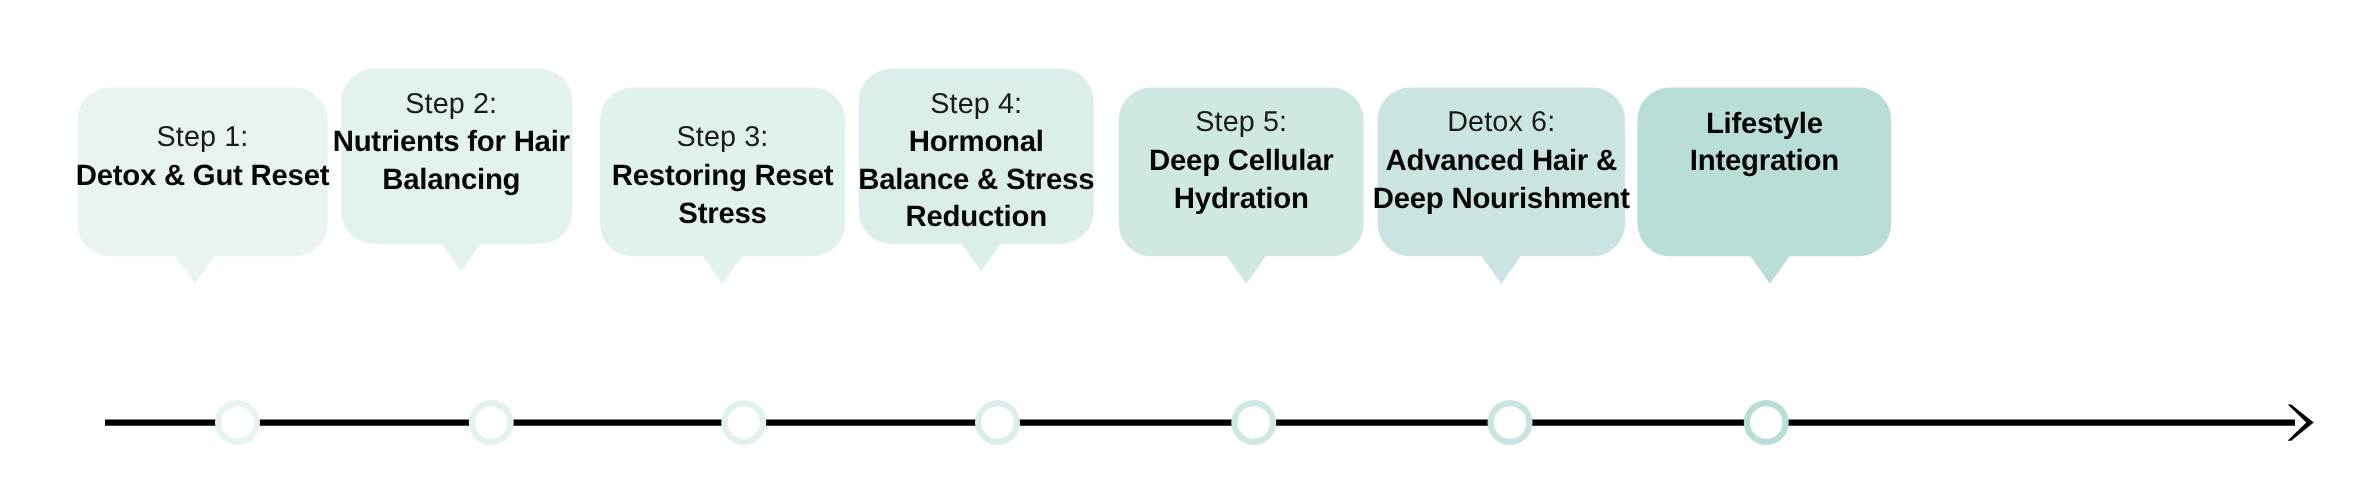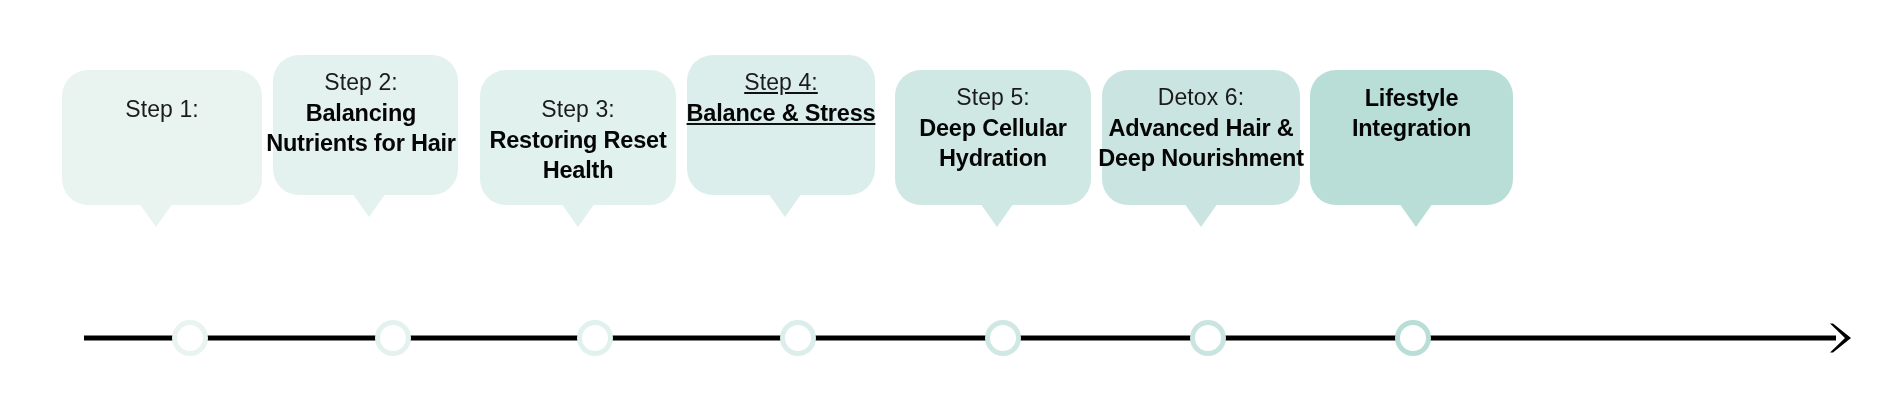--- a/index.html
+++ b/index.html
@@ -93,43 +93,46 @@
 <body>
 
 <div id="stage">
 
   <div id="cards-layer">
       <div class="card" style="left: 62px; top: 70px; width: 200px; height: 135px; background: rgb(233, 244, 241);">
         <div class="card-tail" style="border-top-color: rgb(233, 244, 241); left: calc(47% - 17px);"></div>
       </div>
       <div class="card-text" style="position: absolute; left: 162px; top: 95px;">
         <div class="step-label">Step 1:</div>
+        <div class="step-title">Detox &amp; Gut Reset</div>
       </div>
       <div class="card" style="left: 273px; top: 55px; width: 185px; height: 140px; background: rgb(228, 242, 239);">
         <div class="card-tail" style="border-top-color: rgb(228, 242, 239); left: calc(52% - 17px);"></div>
       </div>
       <div class="card-text" style="position: absolute; left: 361px; top: 68px;">
         <div class="step-label">Step 2:</div>
+        <div class="step-title">Nutrients for Hair</div>
         <div class="step-title">Balancing</div>
-        <div class="step-title">Nutrients for Hair</div>
       </div>
       <div class="card" style="left: 480px; top: 70px; width: 196px; height: 135px; background: rgb(225, 241, 238);">
         <div class="card-tail" style="border-top-color: rgb(225, 241, 238); left: calc(50% - 17px);"></div>
       </div>
       <div class="card-text" style="position: absolute; left: 578px; top: 95px;">
         <div class="step-label">Step 3:</div>
         <div class="step-title">Restoring Reset</div>
-        <div class="step-title">Health</div>
+        <div class="step-title">Stress</div>
       </div>
       <div class="card" style="left: 687px; top: 55px; width: 188px; height: 140px; background: rgb(219, 238, 235);">
         <div class="card-tail" style="border-top-color: rgb(219, 238, 235); left: calc(52% - 17px);"></div>
       </div>
-      <div class="card-text" style="position: absolute; left: 781px; top: 68px; text-decoration: underline;">
+      <div class="card-text" style="position: absolute; left: 781px; top: 68px;">
         <div class="step-label">Step 4:</div>
+        <div class="step-title">Hormonal</div>
         <div class="step-title">Balance &amp; Stress</div>
+        <div class="step-title">Reduction</div>
       </div>
       <div class="card" style="left: 895px; top: 70px; width: 196px; height: 135px; background: rgb(207, 232, 227);">
         <div class="card-tail" style="border-top-color: rgb(207, 232, 227); left: calc(52% - 17px);"></div>
       </div>
       <div class="card-text" style="position: absolute; left: 993px; top: 83px;">
         <div class="step-label">Step 5:</div>
         <div class="step-title">Deep Cellular</div>
         <div class="step-title">Hydration</div>
       </div>
       <div class="card" style="left: 1102px; top: 70px; width: 198px; height: 135px; background: rgb(202, 229, 225);">

